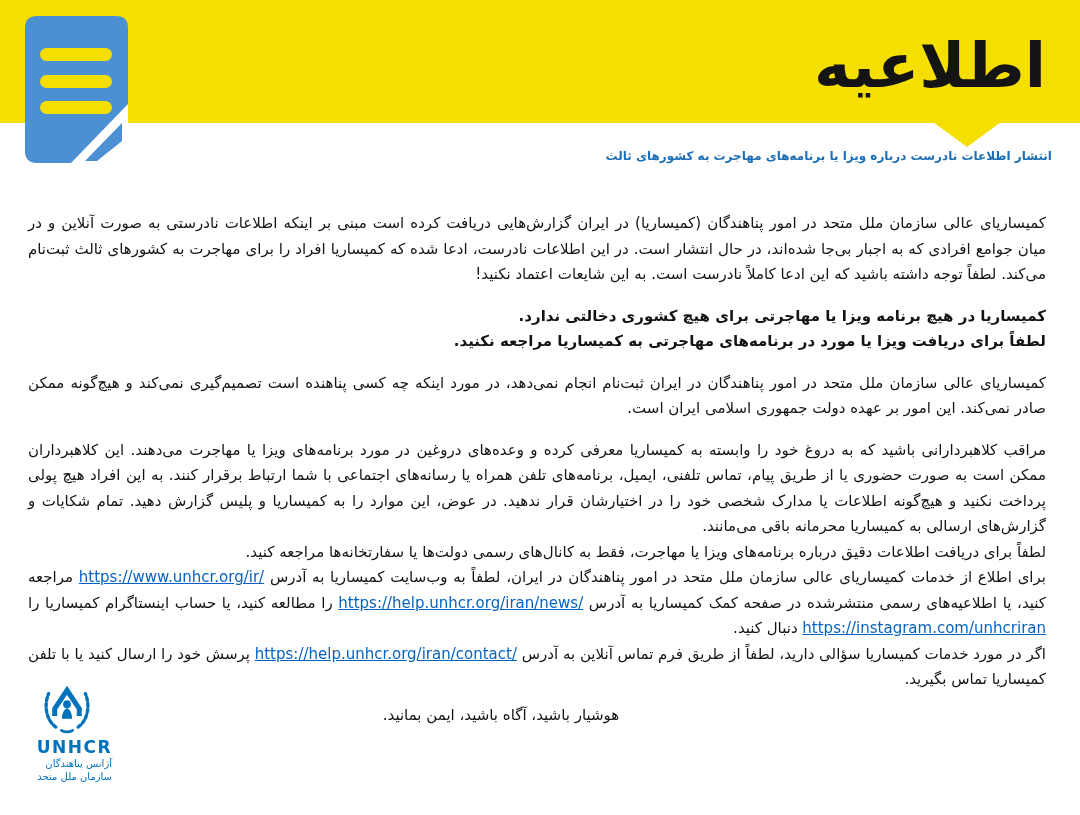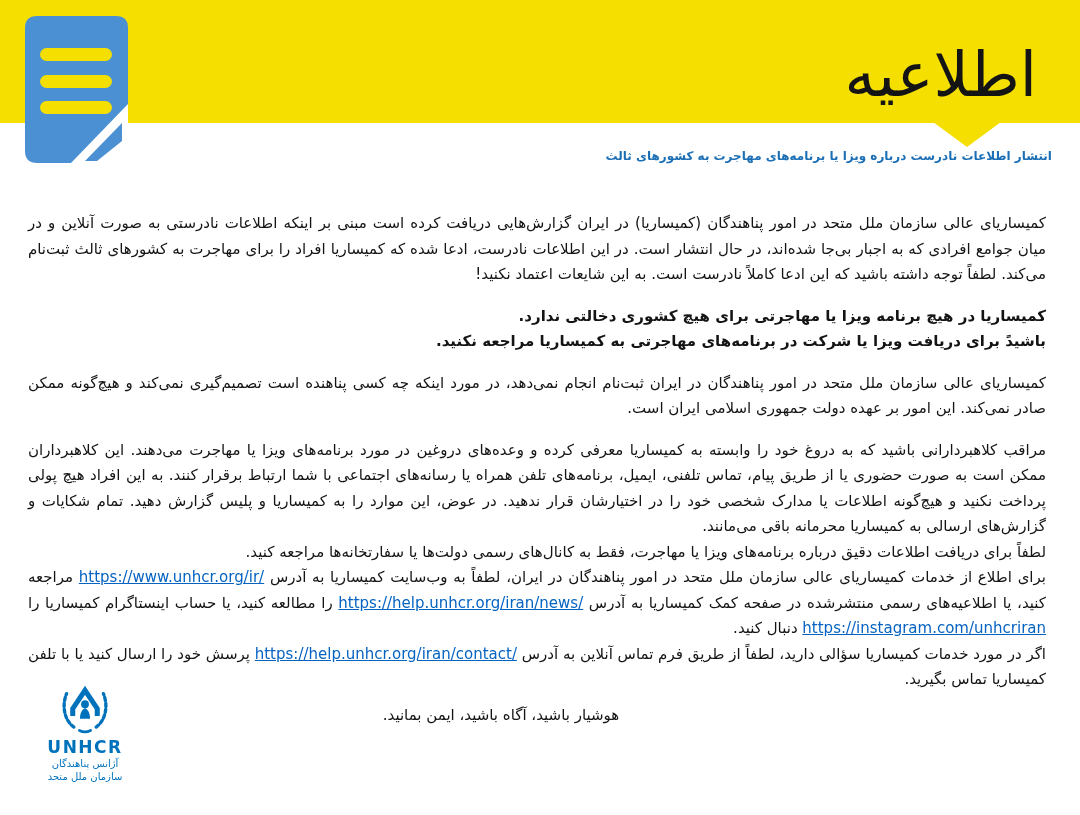--- a/index.html
+++ b/index.html
@@ -11,41 +11,41 @@
 
   
   .band{position:absolute;top:0;left:0;width:1080px;height:123px;background:var(--band-yellow);}
   .tail{position:absolute;top:122px;left:933px;width:0;height:0;
         border-left:34px solid transparent;border-right:34px solid transparent;
         border-top:25px solid var(--band-yellow);}
   .doc-icon{position:absolute;top:16px;left:25px;width:103px;height:147px;}
   .ic-blue{fill:var(--icon-blue);}
   .ic-yellow{fill:var(--band-yellow);}
   .ic-white{fill:#ffffff;}
-  .title{position:absolute;top:0;right:26px;height:120px;line-height:116px;margin:17px;
-         direction:rtl;font-size:62px;font-weight:normal;color:var(--title-color);
+  .title{position:absolute;top:0;right:26px;height:120px;line-height:116px;margin:8px;
+         direction:rtl;font-size:62px;font-weight:bold;color:var(--title-color);
          font-family:"DejaVu Sans", sans-serif;}
 
   
   .subtitle{position:absolute;top:149px;left:28px;right:28px;margin:0;
             direction:rtl;text-align:right;
             font-size:12px;font-weight:bold;color:var(--subtitle-blue);}
 
   
   .bodytext{position:absolute;top:211px;left:28px;right:28px;
             direction:rtl;text-align:justify;
             font-size:15px;line-height:25.5px;color:#141414;}
   .bodytext p{margin:0 6px 16px 0;}
   .bodytext p.tight{margin-bottom:0;}
   .bold-para{font-weight:bold;}
   a.doc-link{color:var(--link-blue);text-decoration:underline;}
   .closing{text-align:center;margin:10px 78px 0 0 !important;}
 
   
-  .logo{position:absolute;left:40px;top:678px;width:90px;text-align:center;}
+  .logo{position:absolute;left:22px;top:678px;width:90px;text-align:right;}
   .logo svg{display:block;margin:0 auto;}
   .lg-fill{fill:var(--logo-blue);}
   .lg-stroke{fill:none;stroke:var(--logo-blue);}
   .logo-acronym{color:var(--logo-blue);font-weight:bold;font-size:17px;
                 letter-spacing:1.5px;line-height:1.1;margin-top:2px;}
   .logo-tagline{color:var(--logo-blue);font-size:10px;line-height:1.3;direction:rtl;}
 </style>
 </head>
 <body>
 
@@ -68,21 +68,21 @@
   <h1 class="title">اطلاعیه</h1>
 
   <h2 class="subtitle">انتشار اطلاعات نادرست درباره ویزا یا برنامه‌های مهاجرت به کشورهای ثالث</h2>
 
   <main class="bodytext">
 
     <p>کمیساریای عالی سازمان ملل متحد در امور پناهندگان (کمیساریا) در ایران گزارش‌هایی دریافت کرده است مبنی بر اینکه اطلاعات نادرستی به صورت آنلاین و در میان جوامع افرادی که به اجبار بی‌جا شده‌اند، در حال انتشار است. در این اطلاعات نادرست، ادعا شده که کمیساریا افراد را برای مهاجرت به کشورهای ثالث ثبت‌نام می‌کند. لطفاً توجه داشته باشید که این ادعا کاملاً نادرست است. به این شایعات اعتماد نکنید!</p>
 
     <p class="bold-para">
       <span>کمیساریا در هیچ برنامه ویزا یا مهاجرتی برای هیچ کشوری دخالتی ندارد.</span><br>
-      <span>باشیدً برای دریافت ویزا یا شرکت در برنامه‌های مهاجرتی به کمیساریا مراجعه نکنید.</span>
+      <span>لطفاً برای دریافت ویزا یا مورد در برنامه‌های مهاجرتی به کمیساریا مراجعه نکنید.</span>
     </p>
 
     <p>کمیساریای عالی سازمان ملل متحد در امور پناهندگان در ایران ثبت‌نام انجام نمی‌دهد، در مورد اینکه چه کسی پناهنده است تصمیم‌گیری نمی‌کند و هیچ‌گونه ممکن صادر نمی‌کند. این امور بر عهده دولت جمهوری اسلامی ایران است.</p>
 
     <p class="tight">مراقب کلاهبردارانی باشید که به دروغ خود را وابسته به کمیساریا معرفی کرده و وعده‌های دروغین در مورد برنامه‌های ویزا یا مهاجرت می‌دهند. این کلاهبرداران ممکن است به صورت حضوری یا از طریق پیام، تماس تلفنی، ایمیل، برنامه‌های تلفن همراه یا رسانه‌های اجتماعی با شما ارتباط برقرار کنند. به این افراد هیچ پولی پرداخت نکنید و هیچ‌گونه اطلاعات یا مدارک شخصی خود را در اختیارشان قرار ندهید. در عوض، این موارد را به کمیساریا و پلیس گزارش دهید. تمام شکایات و گزارش‌های ارسالی به کمیساریا محرمانه باقی می‌مانند.</p>
 
     <p class="tight">لطفاً برای دریافت اطلاعات دقیق درباره برنامه‌های ویزا یا مهاجرت، فقط به کانال‌های رسمی دولت‌ها یا سفارتخانه‌ها مراجعه کنید.</p>
 
     <p class="tight">
       <span>برای اطلاع از خدمات کمیساریای عالی سازمان ملل متحد در امور پناهندگان در ایران، لطفاً به وب‌سایت کمیساریا به آدرس </span><a class="doc-link" dir="ltr" href="#">https://www.unhcr.org/ir/</a><span> مراجعه کنید، یا اطلاعیه‌های رسمی منتشرشده در صفحه کمک کمیساریا به آدرس </span><a class="doc-link" dir="ltr" href="#">https://help.unhcr.org/iran/news/</a><span> را مطالعه کنید، یا حساب اینستاگرام کمیساریا را </span><a class="doc-link" dir="ltr" href="#">https://instagram.com/unhcriran</a><span> دنبال کنید.</span>

